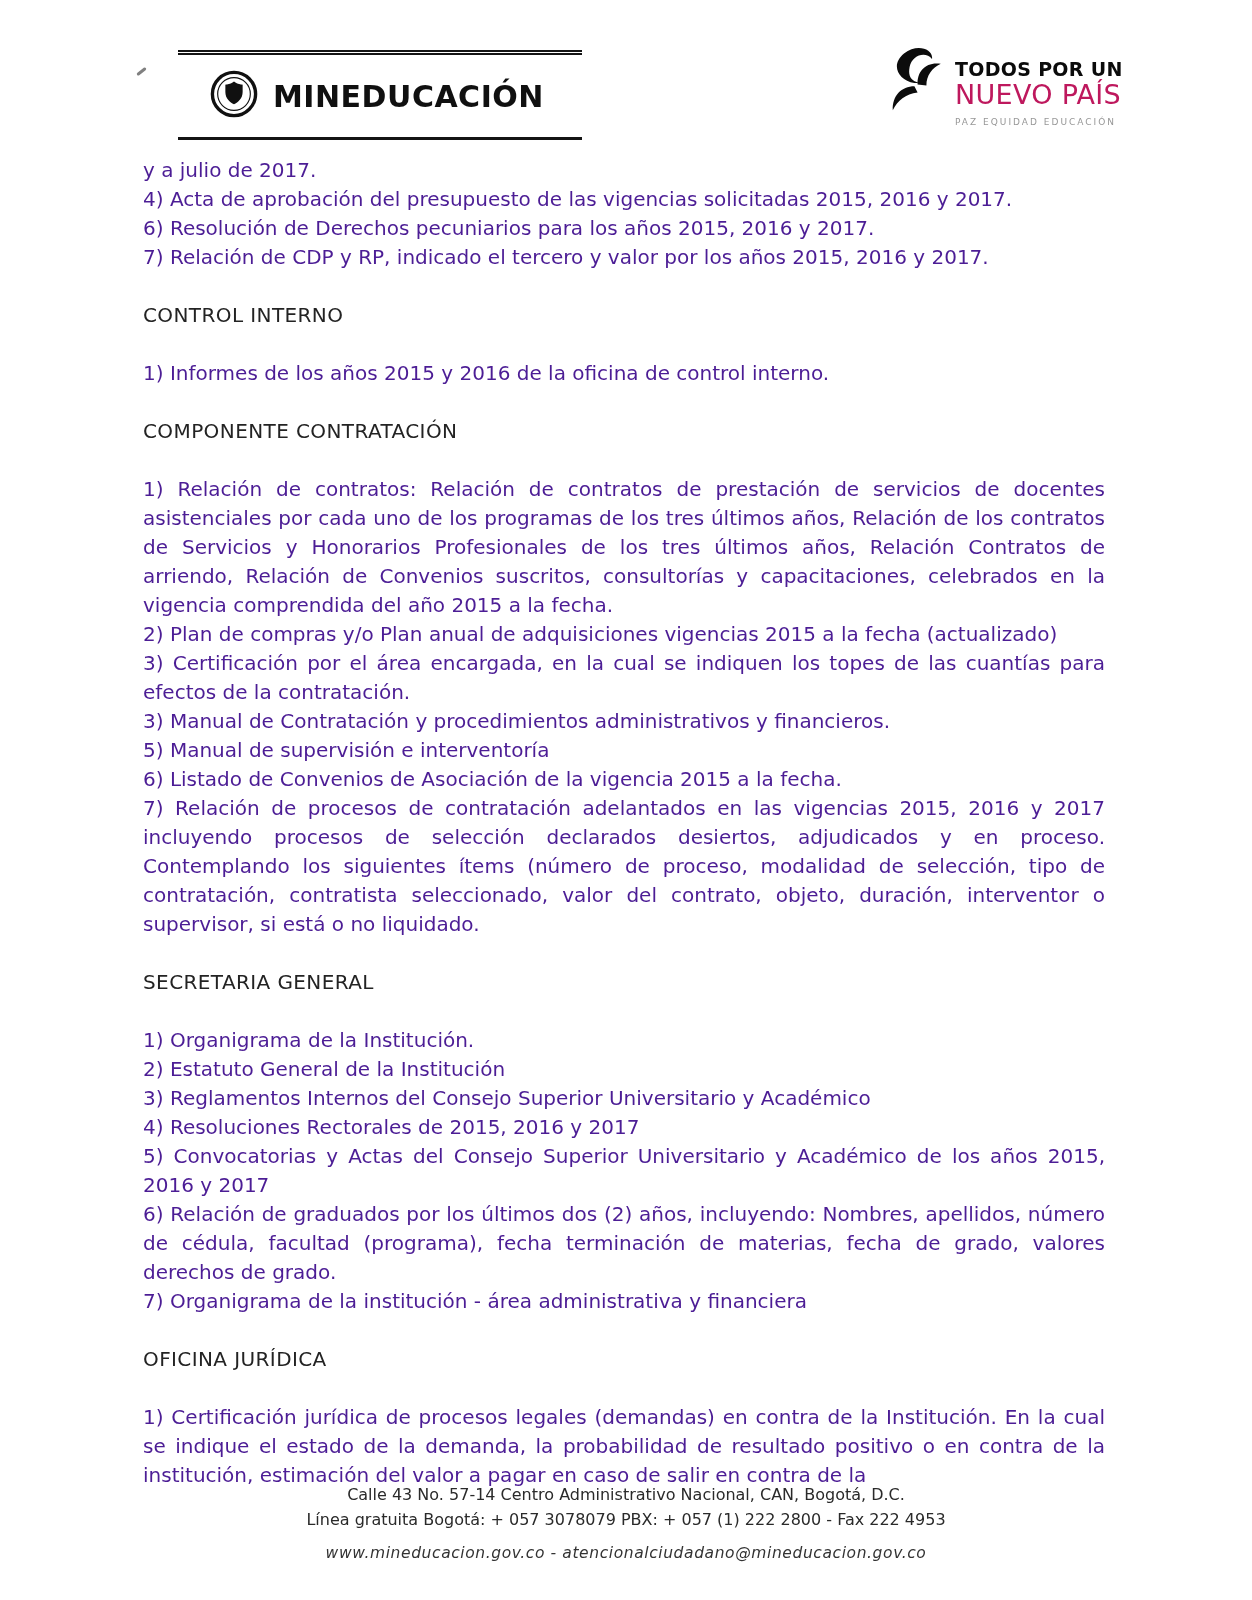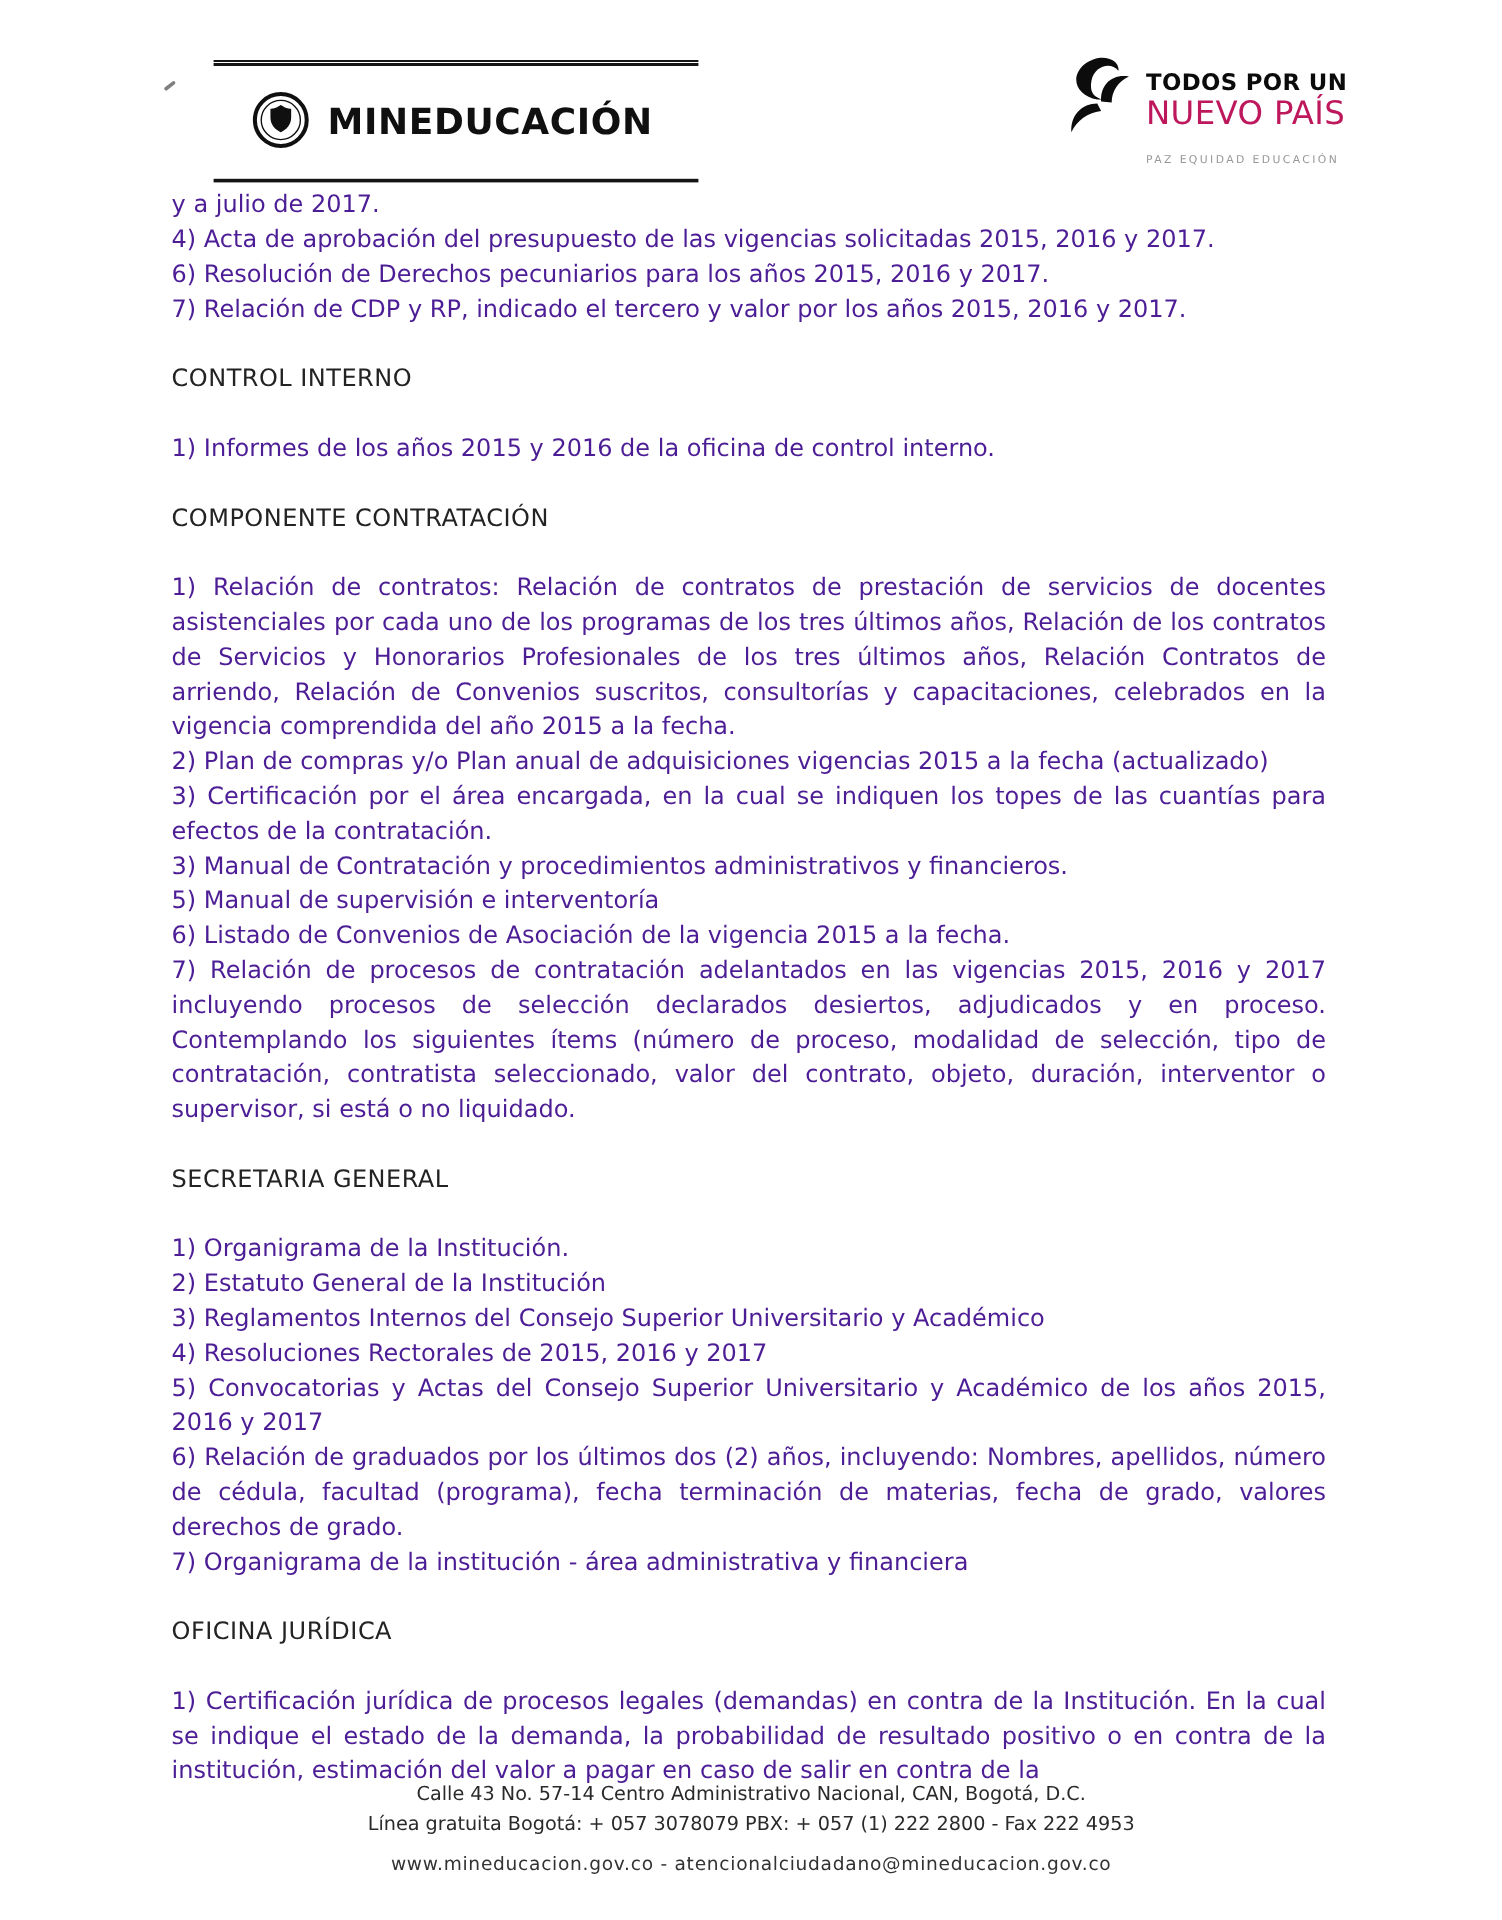--- a/index.html
+++ b/index.html
@@ -31,21 +31,21 @@
     position: absolute;
     left: 178px; top: 50px;
     width: 404px;
   }
   .rule-top {
     height: 5px;
     background: linear-gradient(#141414 0 40%, #ffffff 40% 58%, #141414 58% 100%);
   }
   .rule-bottom { height: 3px; background: #141414; }
   .logo-row {
-    height: 94px;
+    height: 82px;
     display: flex;
     align-items: center;
     gap: 15px;
     padding-left: 32px;
   }
   .brand {
     font-size: 30px;
     font-weight: bold;
     letter-spacing: 0.5px;
     color: #101010;
@@ -71,21 +71,21 @@
     font-size: 27px;
     font-weight: normal;
     color: #be185d;
     letter-spacing: 0.3px;
     line-height: 29px;
   }
   .slogan-3 {
     font-size: 9px;
     letter-spacing: 2px;
     color: #979797;
-    margin-top: 20px;
+    margin-top: 8px;
     white-space: nowrap;
   }
 
   
   .doc-body {
     position: absolute;
     left: 143px; top: 156px;
     width: 962px;
   }
   .doc-body p.paragraph {
@@ -110,20 +110,21 @@
     width: 100%;
     text-align: center;
     color: #2a2a2a;
   }
   .footer-line { font-size: 16px; line-height: 25px; }
   .footer-line.small {
     font-size: 15.5px;
     letter-spacing: 0.6px;
     margin-top: 9px;
     color: #333333;
+    font-style: italic;
   }
 </style>
 </head>
 <body>
 
 <div class="page">
 
   <span class="scan-mark"></span>
 
   <header>

